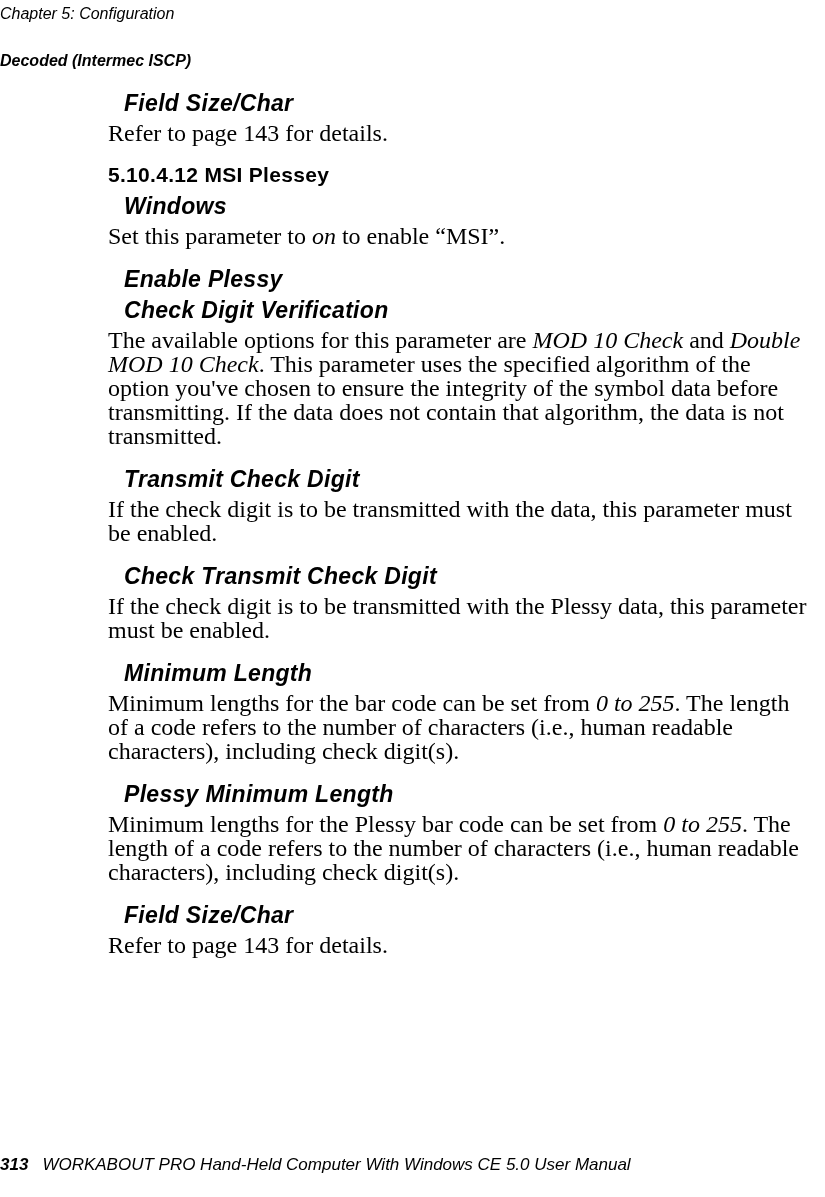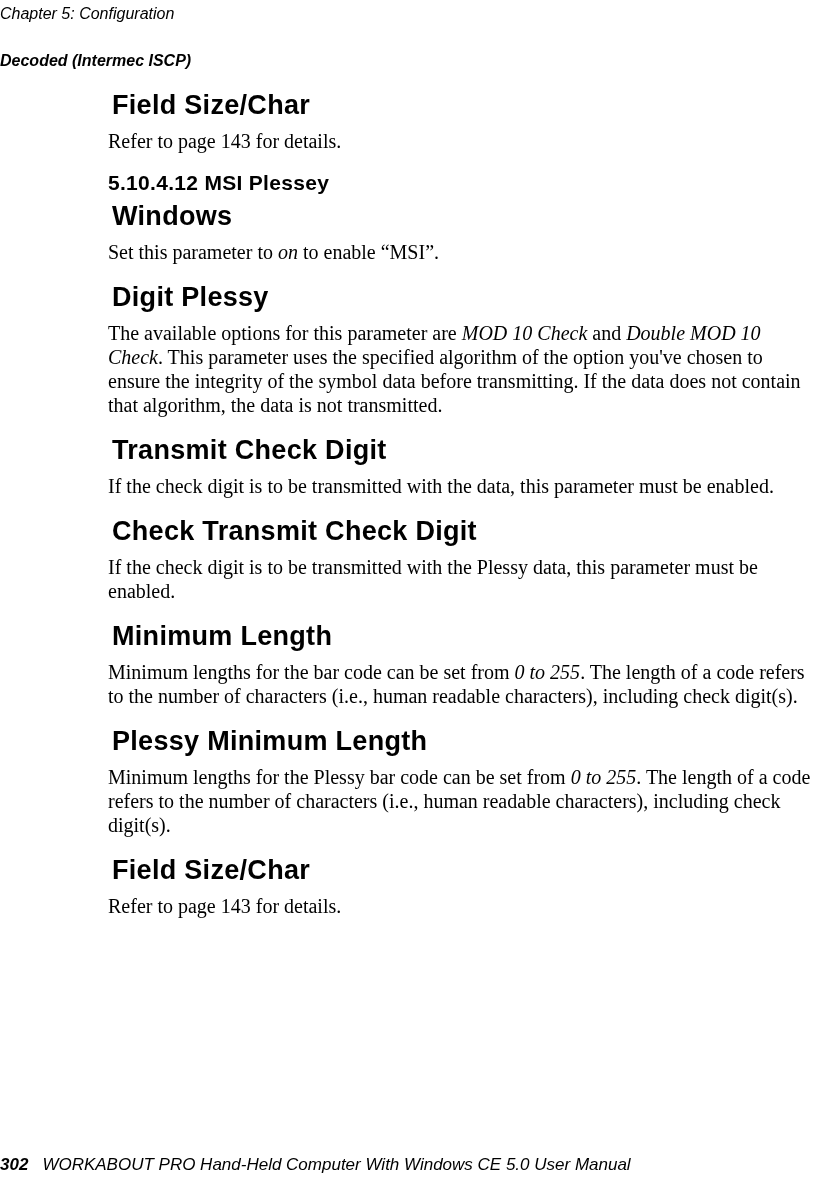--- a/index.html
+++ b/index.html
@@ -35,36 +35,37 @@
   .content {
     position: absolute;
     top: 90px;
     left: 108px;
     width: 704px;
   }
   .h-sub {
     font-family: "Arial Narrow", Arial, Helvetica, sans-serif;
     font-stretch: condensed;
     font-weight: 600;
-    font-size: 27px;
+    font-size: 23px;
     letter-spacing: 0.3px;
-    margin: 0 0 4px 4px;
+    margin: 0 0 4px 16px;
+    font-style: italic;
   }
   .h-section {
     font-family: "Arial Narrow", Arial, Helvetica, sans-serif;
     font-stretch: condensed;
     font-weight: 600;
     font-size: 21px;
     letter-spacing: 0.3px;
     margin: 16px 0 6px 0;
   }
   .body {
-    font-size: 20px;
+    font-size: 24px;
     line-height: 24px;
-    margin: 8px 0 18px 0;
+    margin: 0 0 18px 0;
   }
   .em { font-style: italic; }
   .footer {
     position: absolute;
     bottom: 22px;
     left: 0;
     font-family: Arial, Helvetica, sans-serif;
     font-style: italic;
     font-size: 17px;
   }
@@ -89,22 +90,23 @@
     <h3 class="h-sub">Field Size/Char</h3>
     <p class="body">Refer to page 143 for details.</p>
 
     <h2 class="h-section">5.10.4.12  MSI Plessey</h2>
 
     <h3 class="h-sub">Windows</h3>
     <p class="body">
       <span>Set this parameter to </span><span class="em">on</span><span> to enable “MSI”.</span>
     </p>
 
-    <h3 class="h-sub">Digit Plessy</h3>
+    <h3 class="h-sub">Enable Plessy</h3>
 
+    <h3 class="h-sub">Check Digit Verification</h3>
     <p class="body">
       <span>The available options for this parameter are </span><span class="em">MOD 10 Check</span><span> and </span><span class="em">Double MOD 10 Check</span><span>. This parameter uses the specified algorithm of the option you've chosen to ensure the integrity of the symbol data before transmitting. If the data does not contain that algorithm, the data is not transmitted.</span>
     </p>
 
     <h3 class="h-sub">Transmit Check Digit</h3>
     <p class="body">If the check digit is to be transmitted with the data, this parameter must be enabled.</p>
 
     <h3 class="h-sub">Check Transmit Check Digit</h3>
     <p class="body">If the check digit is to be transmitted with the Plessy data, this parameter must be enabled.</p>
 
@@ -117,16 +119,16 @@
     <p class="body">
       <span>Minimum lengths for the Plessy bar code can be set from </span><span class="em">0 to 255</span><span>. The length of a code refers to the number of characters (i.e., human readable characters), including check digit(s).</span>
     </p>
 
     <h3 class="h-sub">Field Size/Char</h3>
     <p class="body">Refer to page 143 for details.</p>
 
   </div>
 
   <div class="footer">
-    <span class="pg">302</span><span>WORKABOUT PRO Hand-Held Computer With Windows CE 5.0 User Manual</span>
+    <span class="pg">313</span><span>WORKABOUT PRO Hand-Held Computer With Windows CE 5.0 User Manual</span>
   </div>
 
 </div>
 
 </body></html>

